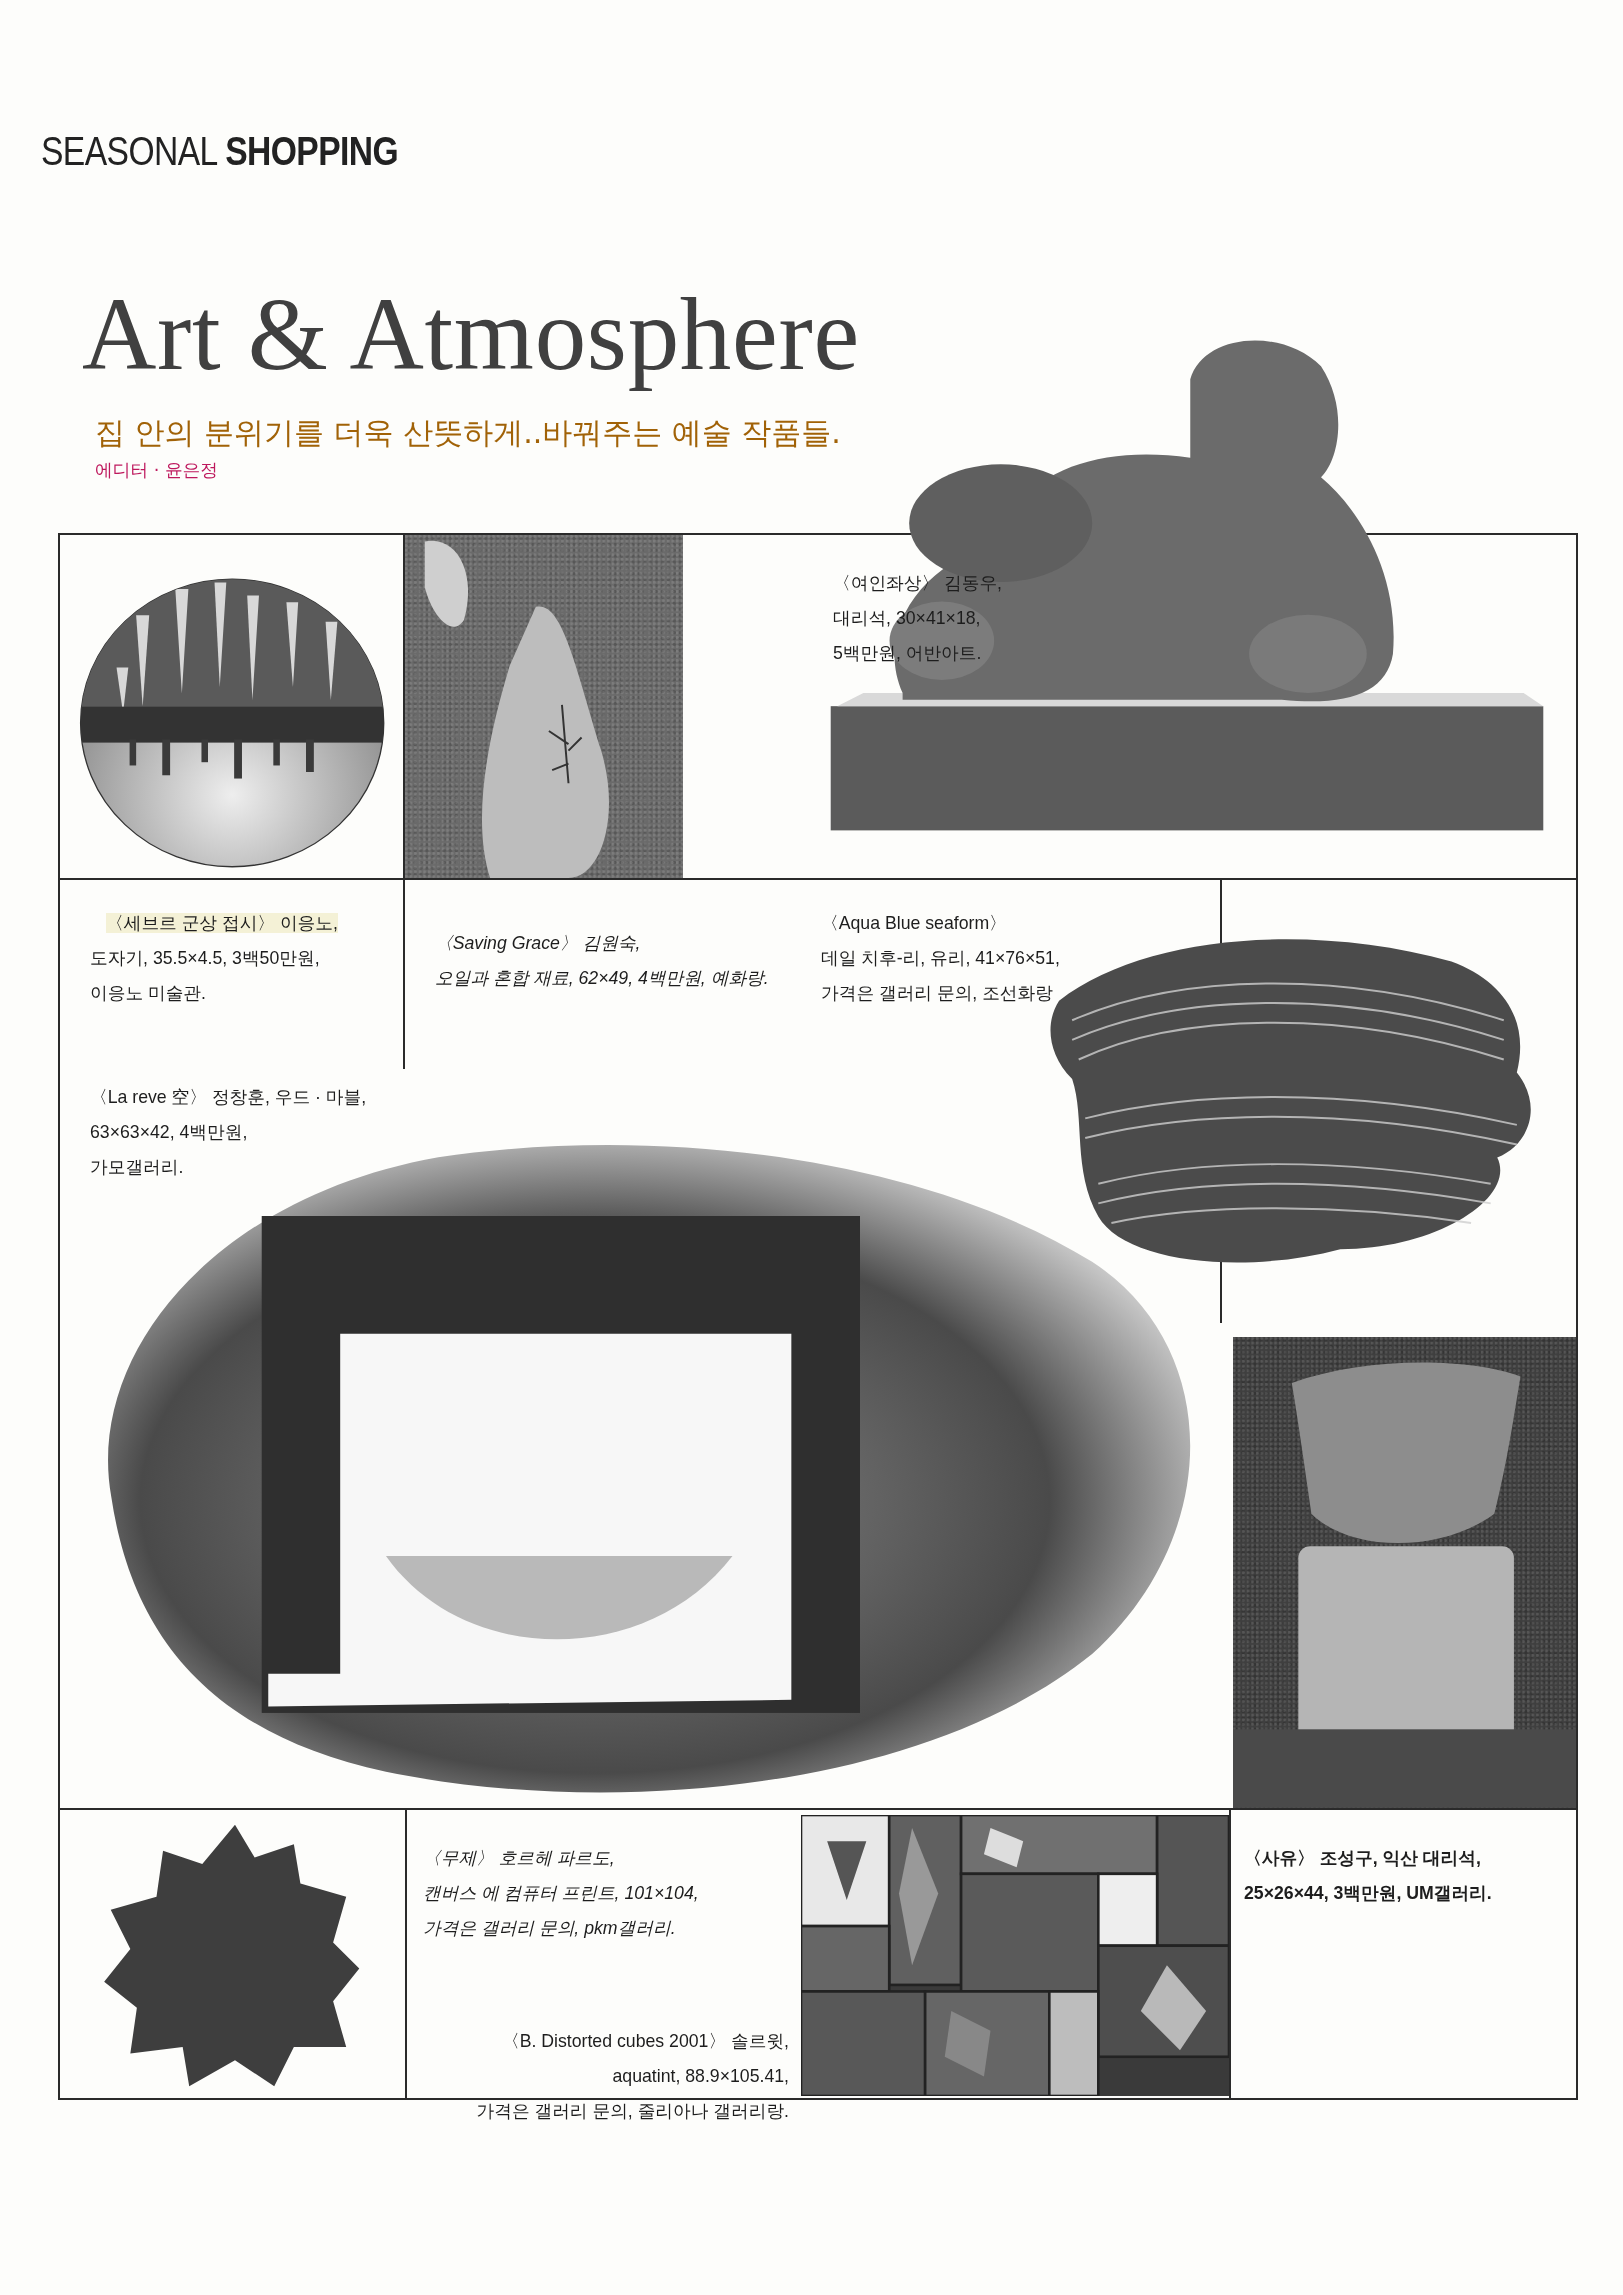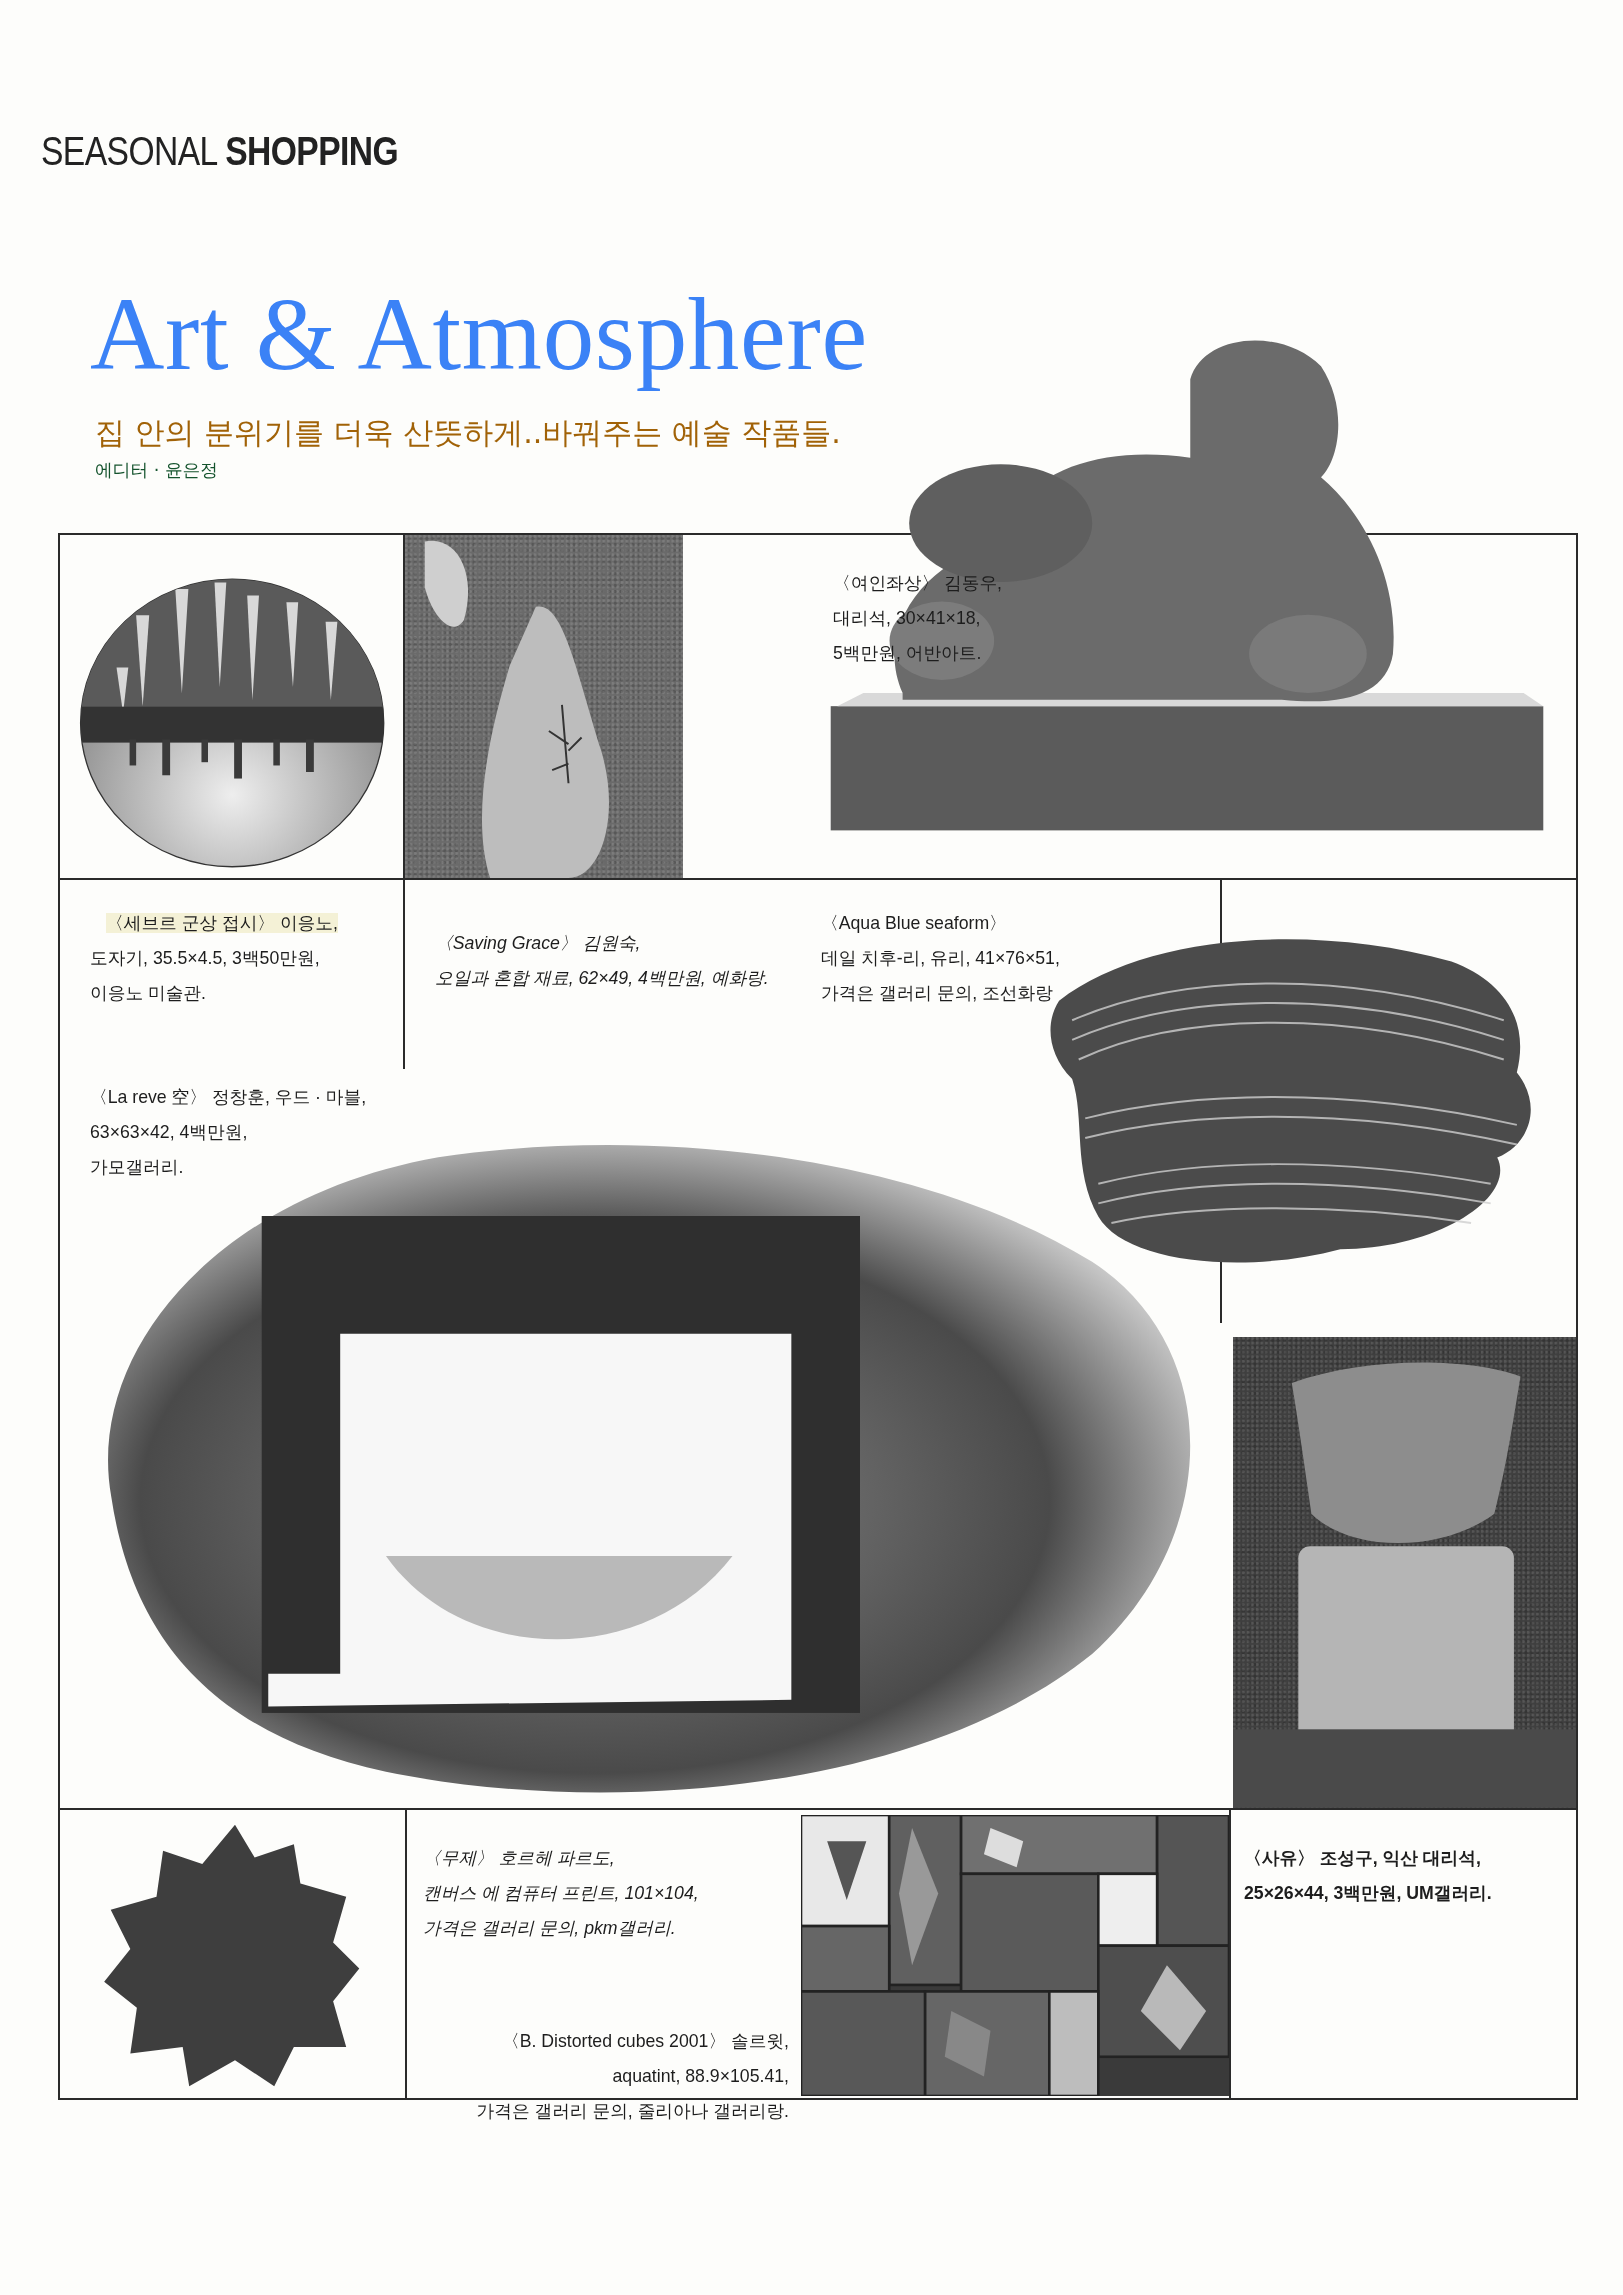--- a/index.html
+++ b/index.html
@@ -8,25 +8,25 @@
     background:#fdfdfb; color:#1e1e1e;
     font-family:"DejaVu Sans", sans-serif;
   }
   .abs { position:absolute; }
   .section-label {
     left:41px; top:128px; font-family:"Liberation Sans", sans-serif;
     font-size:41px; letter-spacing:-0.7px; color:#222; transform:scaleX(0.82); transform-origin:left top;
   }
   .section-label b { font-weight:700; }
   .title {
-    left:90px; top:275px; font-family:"Liberation Serif", serif;
-    font-size:103px; color:#3b82f6; letter-spacing:0.7px; white-space:nowrap;
+    left:82px; top:275px; font-family:"Liberation Serif", serif;
+    font-size:103px; color:#404040; letter-spacing:0.7px; white-space:nowrap;
   }
   .subtitle { left:95px; top:413px; font-size:30px; color:#a16207; white-space:nowrap; }
-  .editor { left:95px; top:458px; font-size:17.7px; color:#14532d; white-space:nowrap; }
+  .editor { left:95px; top:458px; font-size:17.7px; color:#be185d; white-space:nowrap; }
   .line { position:absolute; background:#2a2a2a; }
   .cap {
     position:absolute; font-size:17.7px; line-height:35px; color:#1d1d1d; white-space:nowrap;
     font-family:"Liberation Sans", sans-serif;
   }
   .cap.right { text-align:right;margin-left:8px; }
   .cap .hl { background:#f4f1d6;margin-left:16px; }
   .art { position:absolute; overflow:hidden; }
   .noise {
     background-color:#555;

